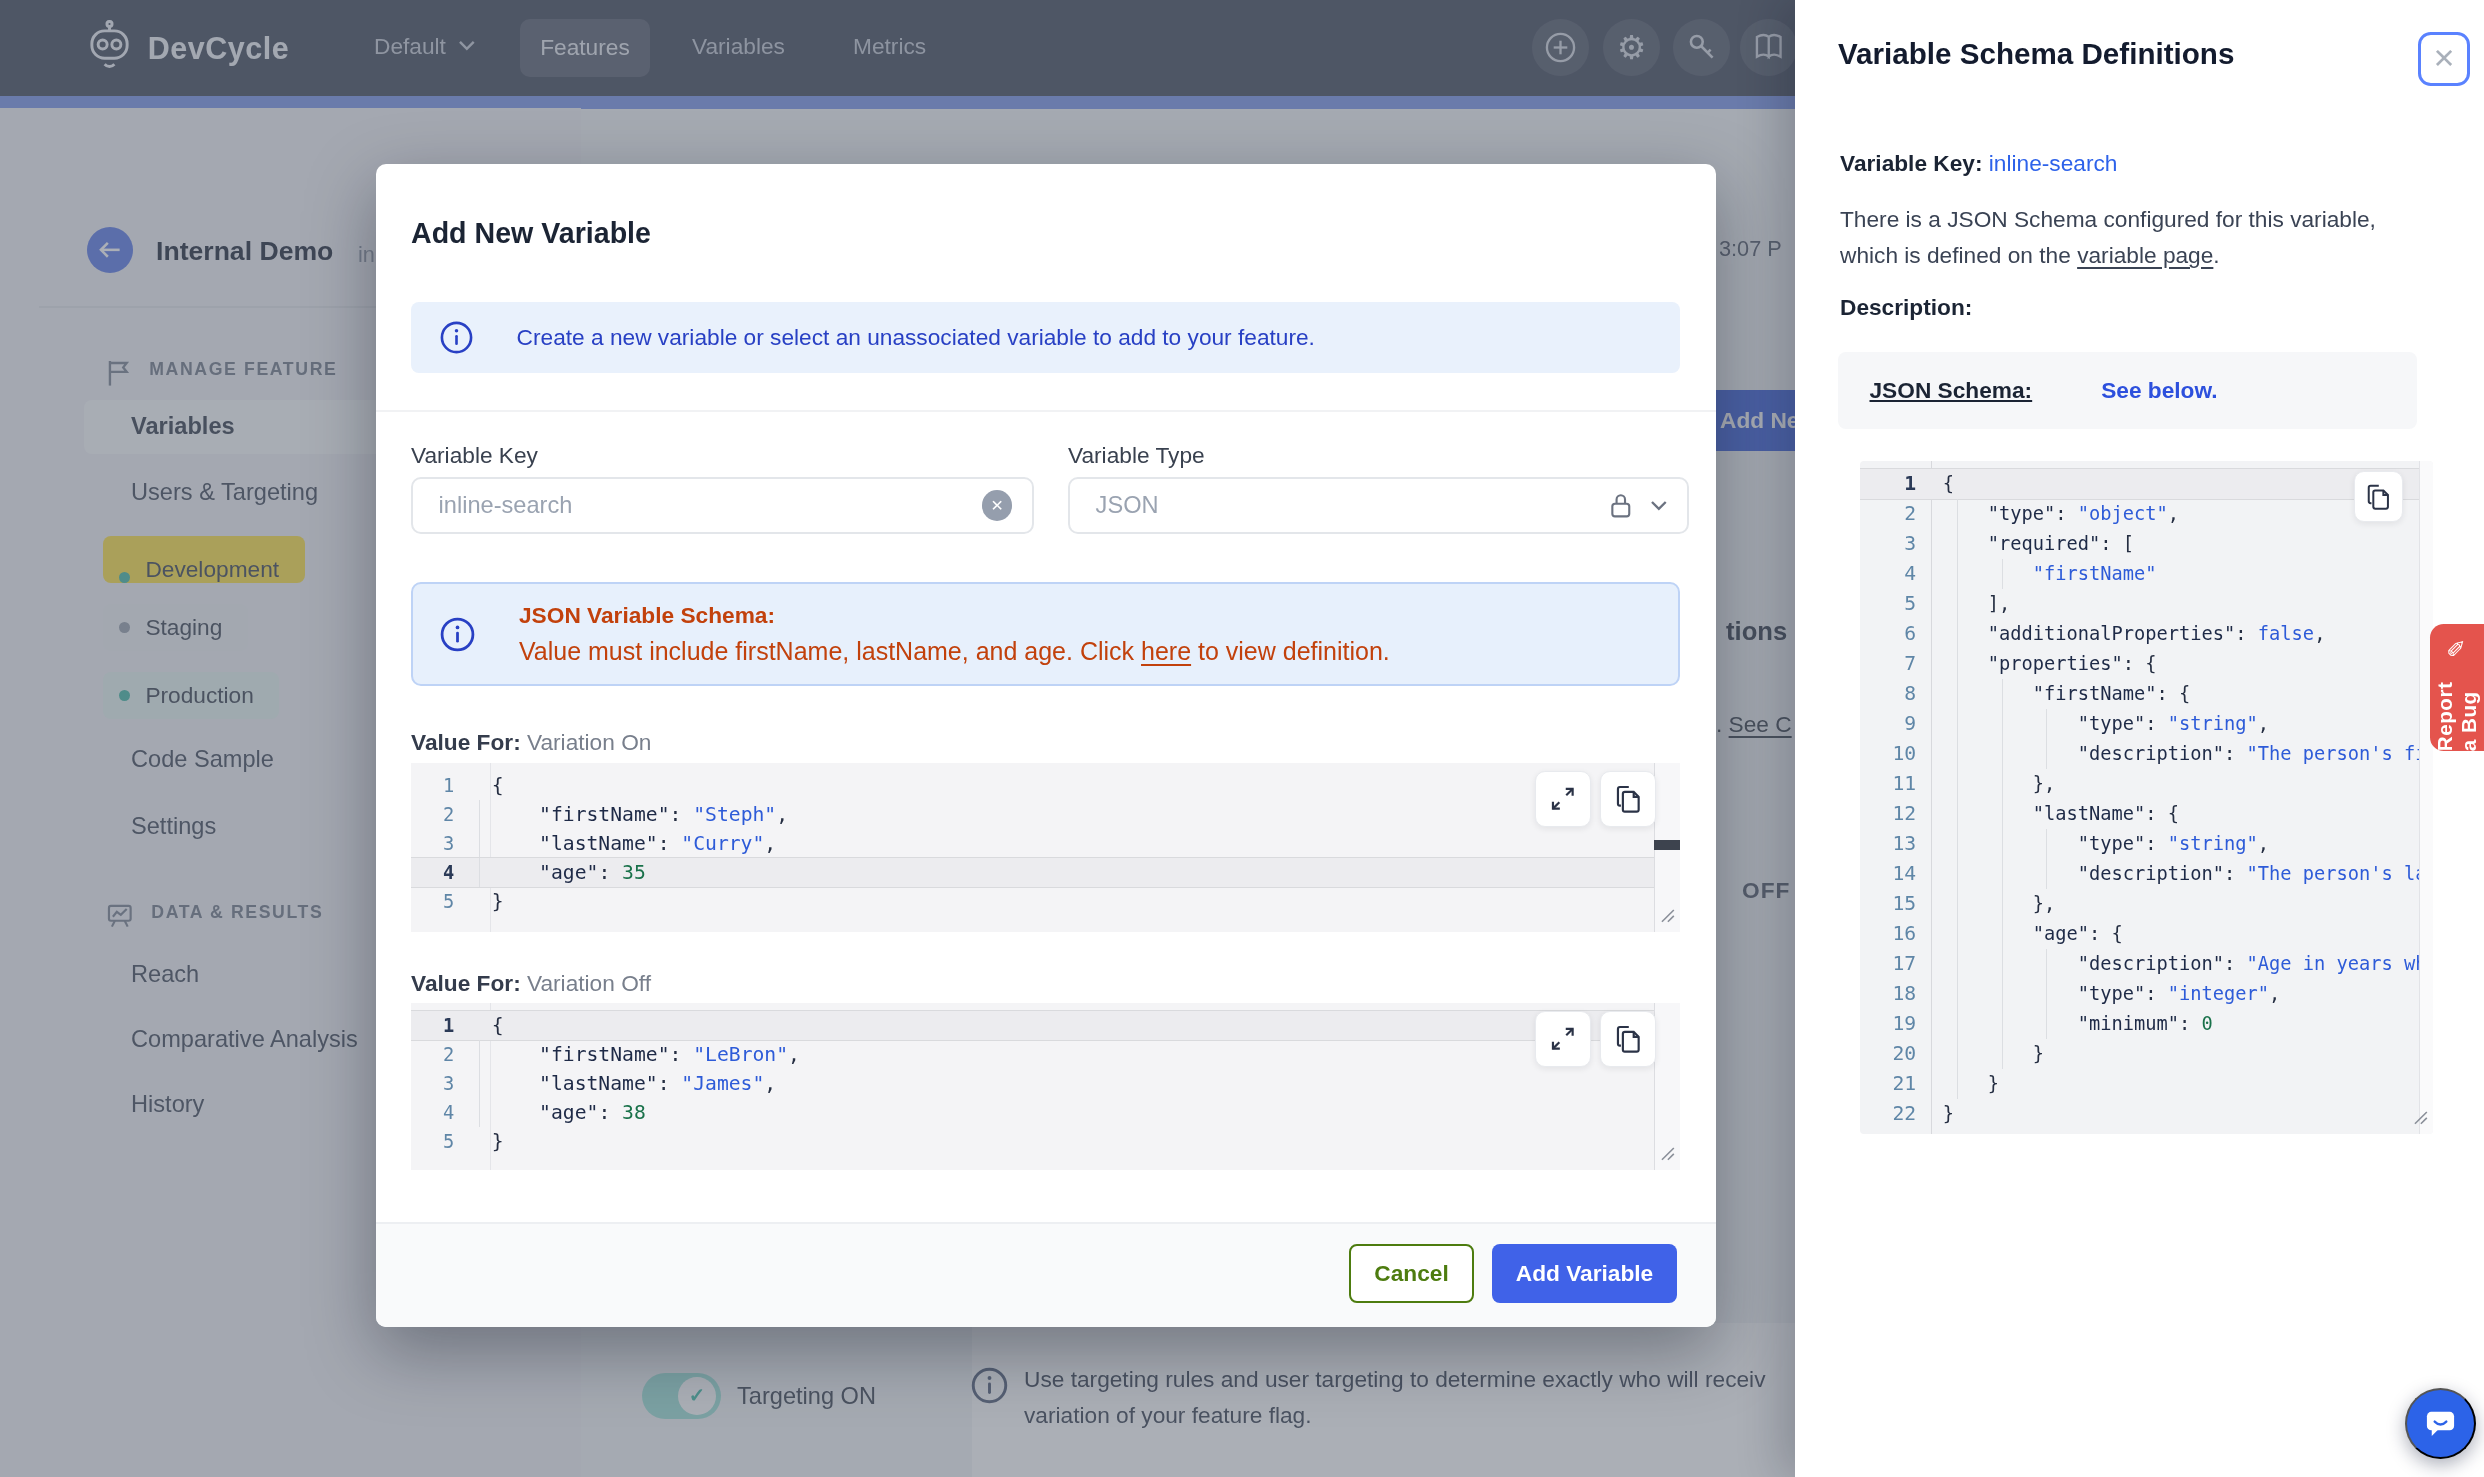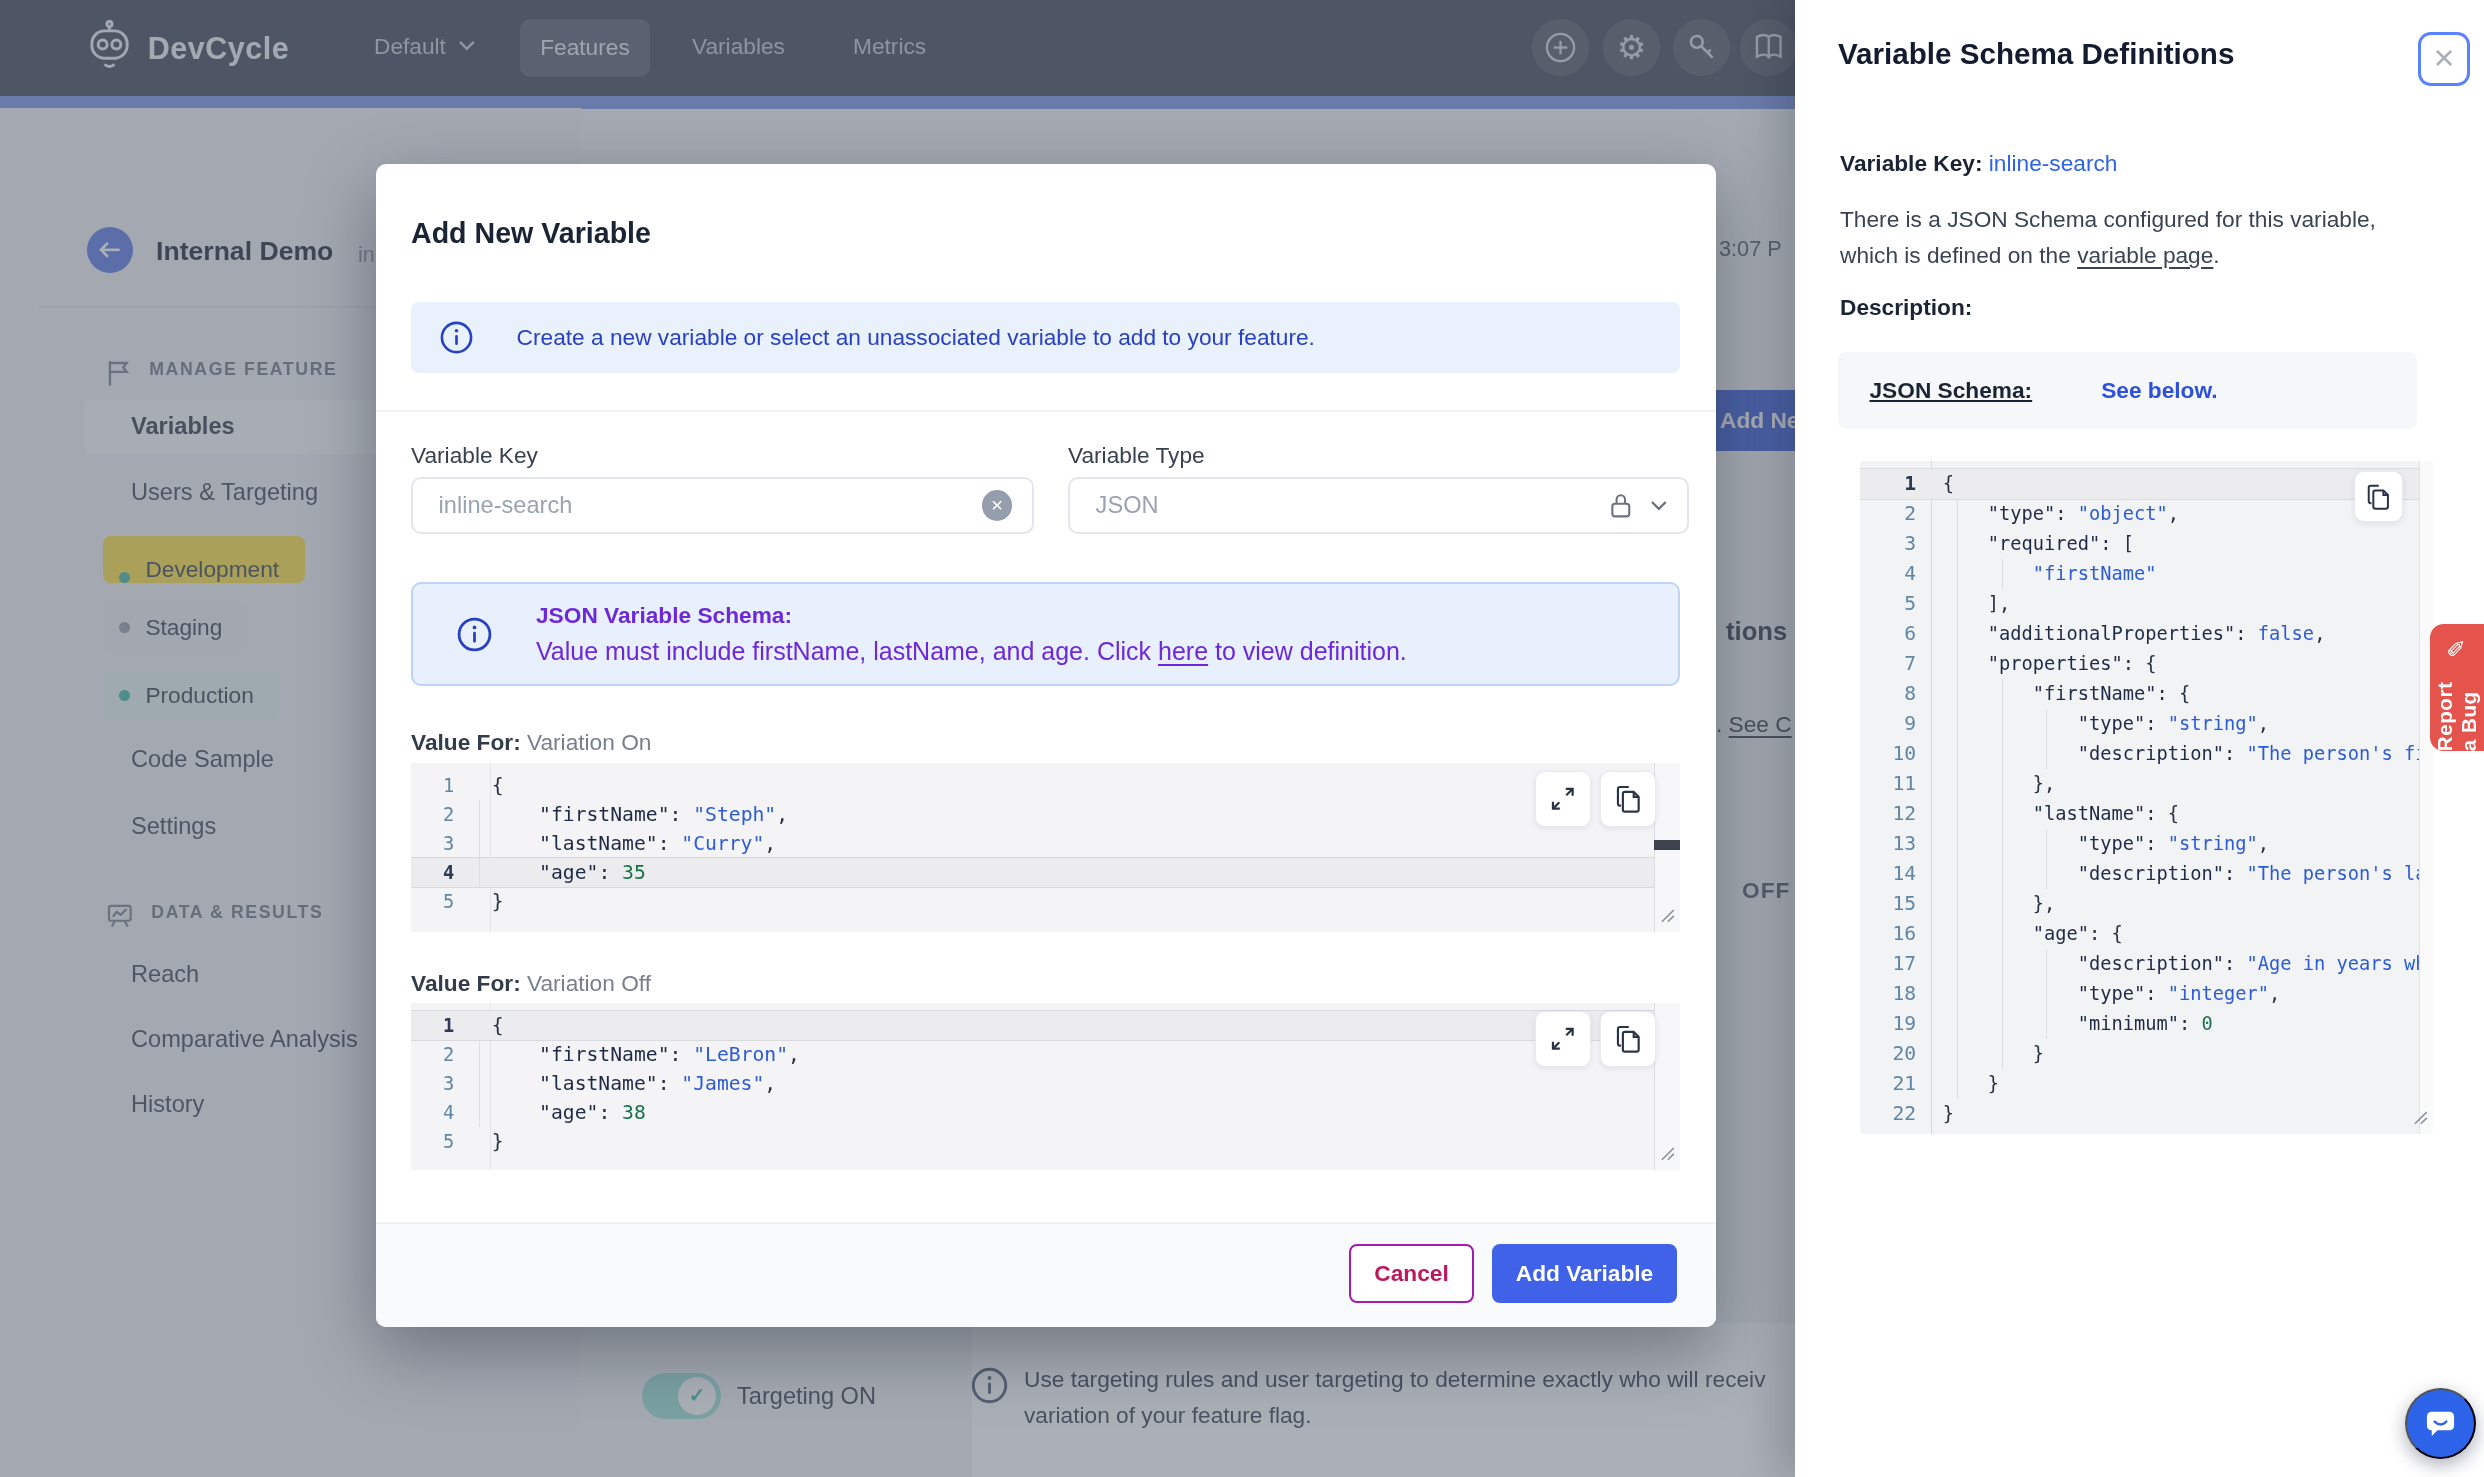--- a/index.html
+++ b/index.html
@@ -68,21 +68,21 @@
   .modal-divider { position:absolute; left:0; top:246px; width:100%; border-top:2px solid #f1f2f4; }
   .field-label { position:absolute; top:278px; font-size:22.7px; color:#39414f; }
   .input { position:absolute; top:313px; height:57px; border:2px solid #e3e6ea; border-radius:9.9px;
            background:#fff; display:flex; align-items:center; padding:0 19.7px 0 25.6px;
            font-size:23.6px; color:#9aa3b1; }
   .input .grow { flex:1; }
   .clear-btn { width:30.5px; height:30.5px; border-radius:50%; background:#959ead; color:#fff;
                display:flex; align-items:center; justify-content:center; font-size:15.8px; }
   .notice { position:absolute; left:35px; top:418px; width:1269px; height:104px; border-radius:9.9px;
             background:#e7f0fc; border:2px solid #bed3f6; display:flex; align-items:center;
-            gap:43px; padding-left:43px; color:#6d28d9; }
+            gap:43px; padding-left:26px; color:#c2410c; }
   .notice-title { font-size:22.7px; font-weight:bold; margin-bottom:7.9px; }
   .notice-text  { font-size:25px; }
   .value-label { position:absolute; left:35px; font-size:22.7px; }
   .value-label b { color:#343c4c; }
   .value-label span.light { color:#787f8c; }
   u { text-underline-offset:3.9px; }
 
   
   .code-box { position:absolute; background:#f4f4f6; overflow:hidden; font-family:"DejaVu Sans Mono", monospace; }
   .code-lines { padding-top:7.9px; }
@@ -111,21 +111,21 @@
   .schema-box .code-line .lc { font-size:18.7px; padding-left:11.8px; }
   .schema-box .gutter-sep { left:71px; border-left:1px solid #d8d9dd; }
   .schema-box .ed-track { width:13.8px; background:#fafafb; border-left:1px solid #e2e3e7; }
 
   
   .modal-footer { position:absolute; left:0; top:1058px; width:100%; height:105px; background:#f9fafb;
                   border-top:2px solid #edeff2; }
   .btn { position:absolute; top:19.7px; height:59px; border-radius:7.9px; font-size:22.7px; font-weight:bold;
          display:flex; align-items:center; justify-content:center;
          font-family:"Liberation Sans", sans-serif; }
-  .btn-cancel { left:973px; width:125px; background:#fff; border:2px solid #a21caf; color:#be185d; }
+  .btn-cancel { left:973px; width:125px; background:#fff; border:2px solid #4d7c0f; color:#4d7c0f; }
   .btn-primary { left:1116px; width:185px; background:#4062e8; border:none; color:#fff; }
 
   
   .panel { position:absolute; left:1795px; top:0; width:690px; height:1478px; background:#fff;
            box-shadow:-13.8px 0 43px rgba(15,20,35,.22); z-index:30; }
   .panel-title { position:absolute; left:43px; top:37px; font-size:29.6px; font-weight:bold; color:#131b2e; }
   .panel-close { position:absolute; left:623px; top:31.5px; width:52px; height:54px; background:#fff;
                  border:3px solid #5a82ff; border-radius:12.8px; color:#a9b0ba; font-size:27.6px;
                  display:flex; align-items:center; justify-content:center; }
   .panel-key { position:absolute; left:45px; top:150px; font-size:22.7px; }

